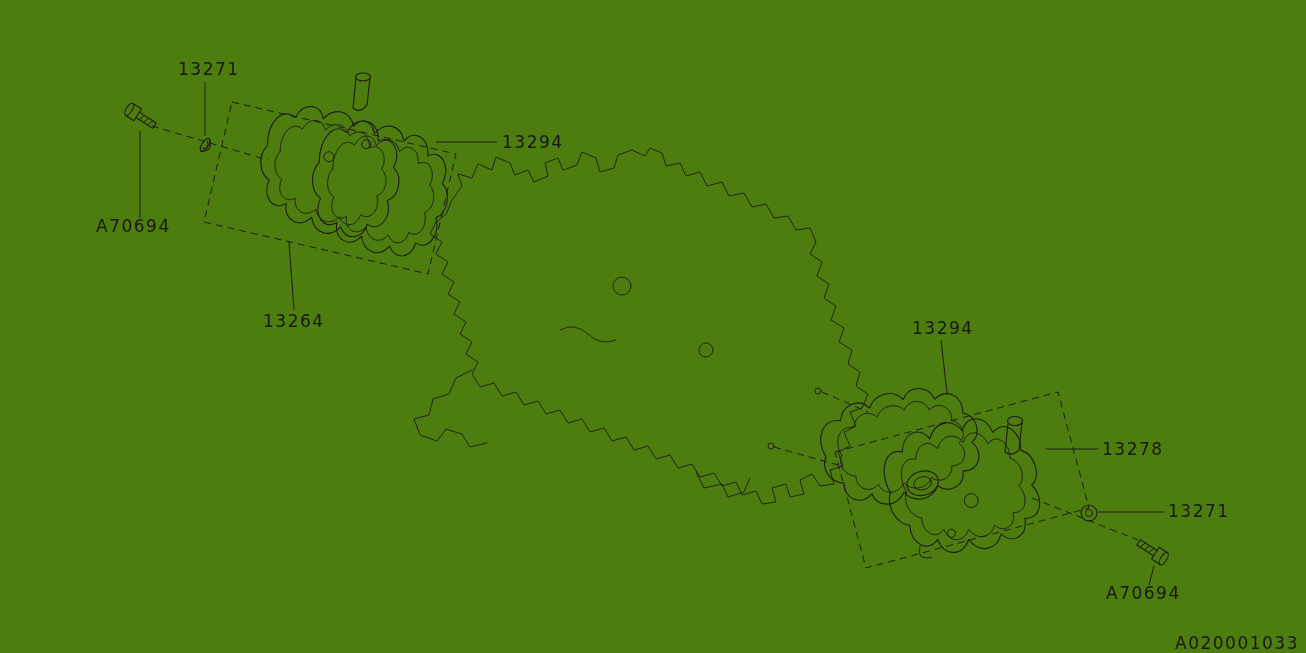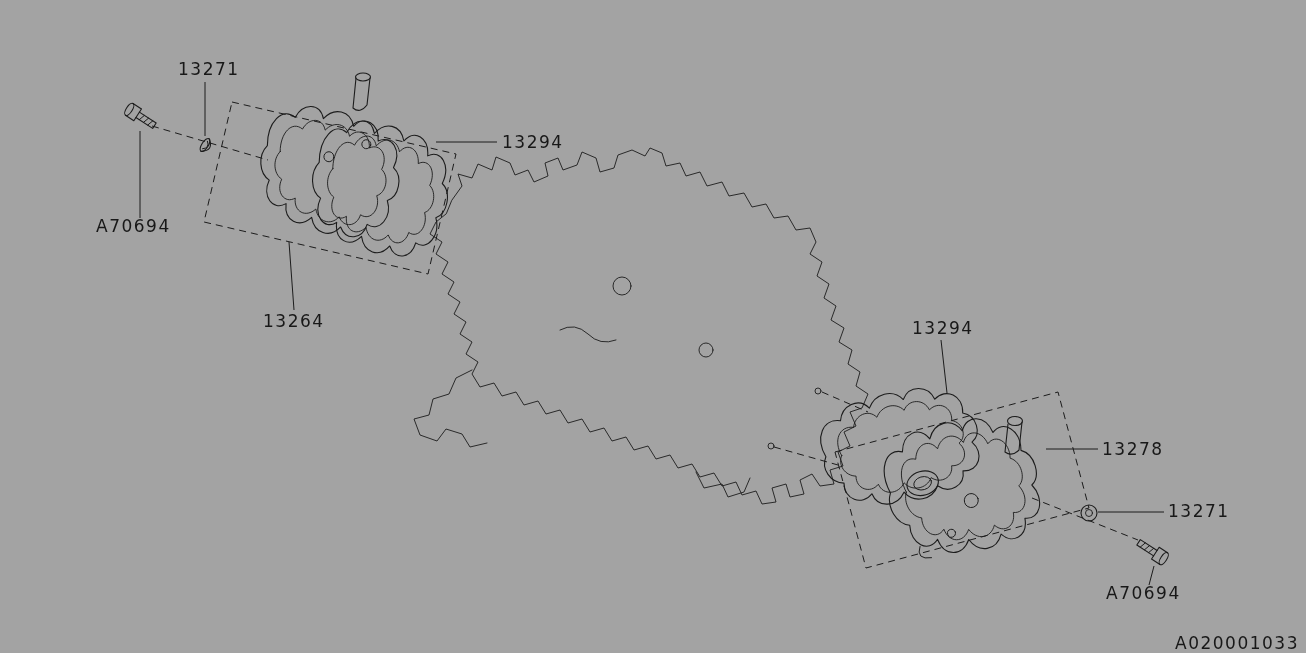--- a/index.html
+++ b/index.html
@@ -1,16 +1,16 @@
 <!DOCTYPE html>
 <html><head>
 <meta charset="utf-8">
 <style>
   html,body{margin:0;padding:0;background:#ffffff;}
-  .stage{position:relative;width:1306px;height:653px;background:#a3a3a3;overflow:hidden;}
+  .stage{position:relative;width:1306px;height:653px;background:#4d7c0f;overflow:hidden;}
   svg{display:block;}
   .ln{fill:none;stroke:#1c1c1c;stroke-width:1.1;stroke-linecap:round;stroke-linejoin:round;}
   .thin{stroke-width:0.9;}
   .dash{fill:none;stroke:#1c1c1c;stroke-width:1;stroke-dasharray:7 5;stroke-linecap:butt;}
   .lead{fill:none;stroke:#1c1c1c;stroke-width:1;}
   .lbl{font-family:"DejaVu Sans","Liberation Sans",sans-serif;font-size:17px;letter-spacing:1.5px;fill:#181818;}
 </style>
 </head>
 <body>
 

